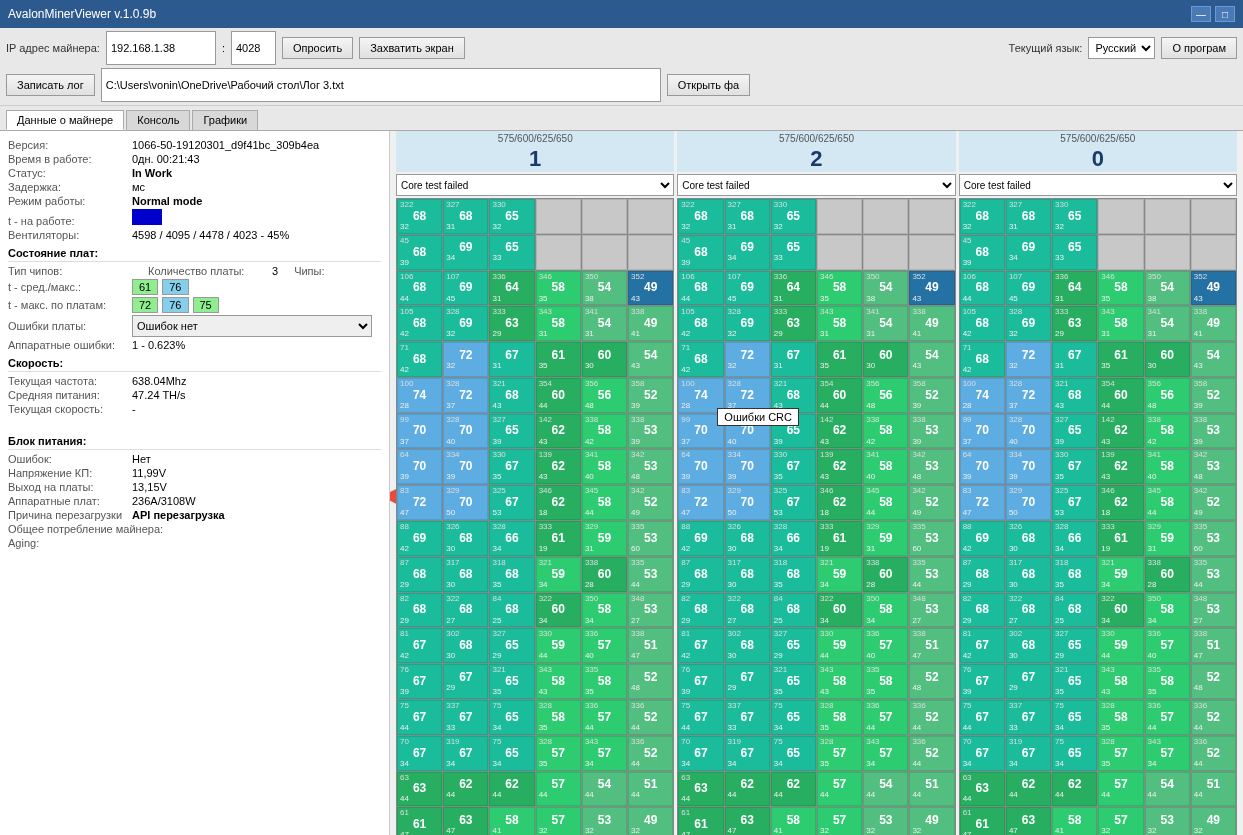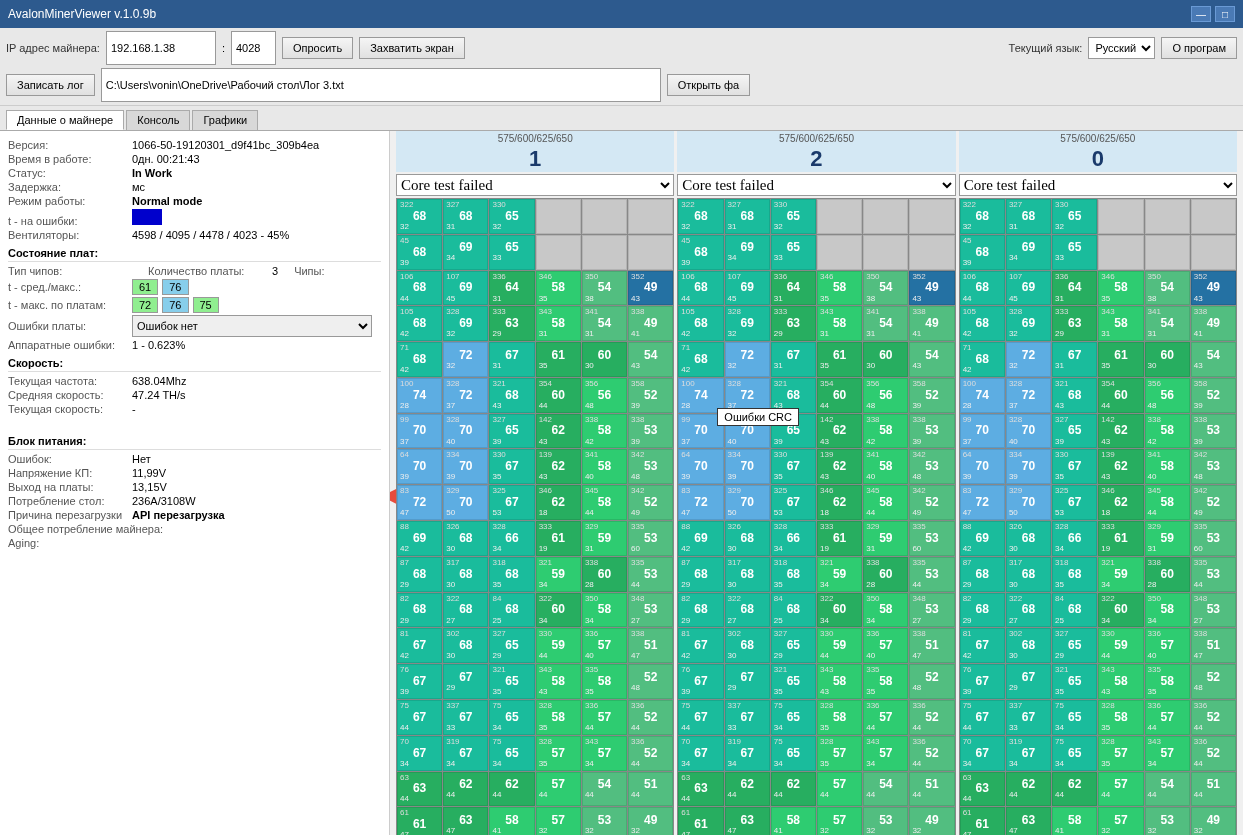--- a/index.html
+++ b/index.html
@@ -45,21 +45,21 @@
     .temp-box { padding: 1px 6px; border: 1px solid #999; font-size: 11px; }
     .temp-green { background: #90ee90; }
     .temp-blue { background: #87ceeb; }
     
     .error-select { width: 240px; height: 22px; border: 1px solid #999; font-size: 11px; }
     
     .blue-block { background: #0000cc; width: 30px; height: 16px; display: inline-block; }
     
     .right-panel { flex: 1; display: flex; overflow: hidden; position: relative; }
     
-    .core-test-select { width: 100%; height: 22px; border: 1px solid #999; font-size: 15px; margin: 2px 0; background: white; font-family: Liberation Serif, serif; }
+    .core-test-select { width: 100%; height: 22px; border: 1px solid #999; font-size: 10px; margin: 2px 0; background: white; }
     
     .tooltip-crc {
       position: absolute;
       background: white;
       border: 1px solid #333;
       padding: 2px 6px;
       font-size: 11px;
       z-index: 10;
       white-space: nowrap;
     }
@@ -132,21 +132,21 @@
     </div>
     <div class="info-row">
       <span class="info-label">Задержка:</span>
       <span class="info-value">мс</span>
     </div>
     <div class="info-row">
       <span class="info-label">Режим работы:</span>
       <span class="info-value bold">Normal mode</span>
     </div>
     <div class="info-row">
-      <span class="info-label">t - на ошибки:</span>
+      <span class="info-label">t - на работе:</span>
       <span class="blue-block"></span>
     </div>
     <div class="info-row">
       <span class="info-label">Вентиляторы:</span>
       <span class="info-value">4598 / 4095 / 4478 / 4023 - 45%</span>
     </div>
 
     <div class="section-title">Состояние плат:</div>
 
     <div class="info-row">
@@ -188,21 +188,21 @@
       <span class="info-value">1 - 0.623%</span>
     </div>
 
     <div class="section-title">Скорость:</div>
 
     <div class="info-row">
       <span class="info-label">Текущая частота:</span>
       <span class="info-value">638.04Mhz</span>
     </div>
     <div class="info-row">
-      <span class="info-label">Средняя скорость:</span>
+      <span class="info-label">Средняя питания:</span>
       <span class="info-value">47.24 TH/s</span>
     </div>
     <div class="info-row">
       <span class="info-label">Текущая скорость:</span>
       <span class="info-value">-</span>
     </div>
 
     <div style="height:12px"></div>
 
     <div class="section-title">Блок питания:</div>
@@ -213,21 +213,21 @@
     </div>
     <div class="info-row">
       <span class="info-label">Напряжение КП:</span>
       <span class="info-value">11,99V</span>
     </div>
     <div class="info-row">
       <span class="info-label">Выход на платы:</span>
       <span class="info-value">13,15V</span>
     </div>
     <div class="info-row">
-      <span class="info-label">Потребление стол:</span>
+      <span class="info-label">Аппаратные плат:</span>
       <span class="info-value">236A/3108W</span>
     </div>
     <div class="info-row">
       <span class="info-label">Причина перезагрузки</span>
       <span class="info-value bold">API перезагрузка</span>
     </div>
 
     <div class="info-row">
       <span class="info-label">Общее потребление майнера:</span>
     </div>

